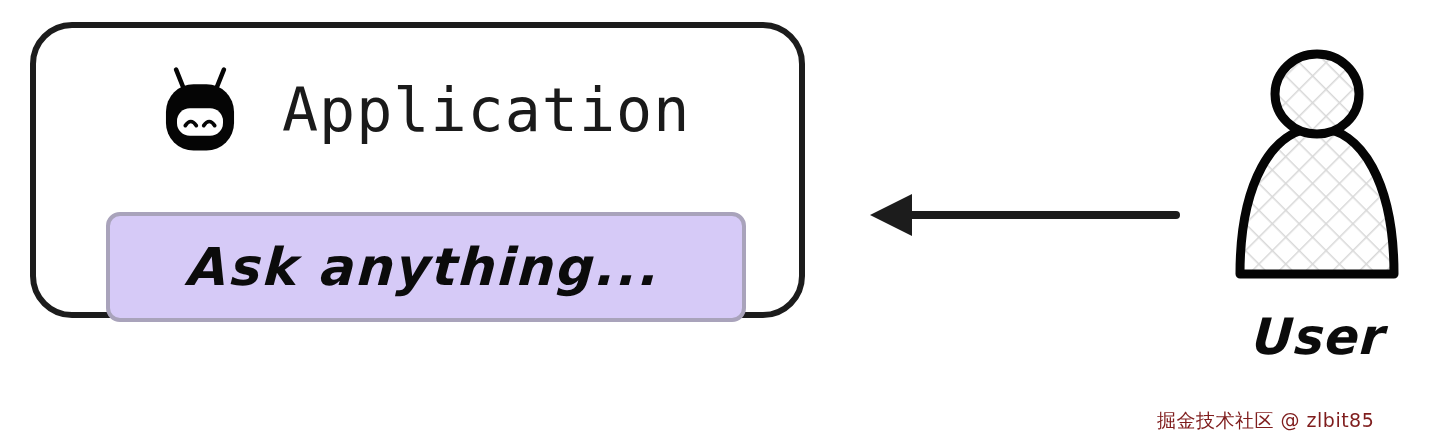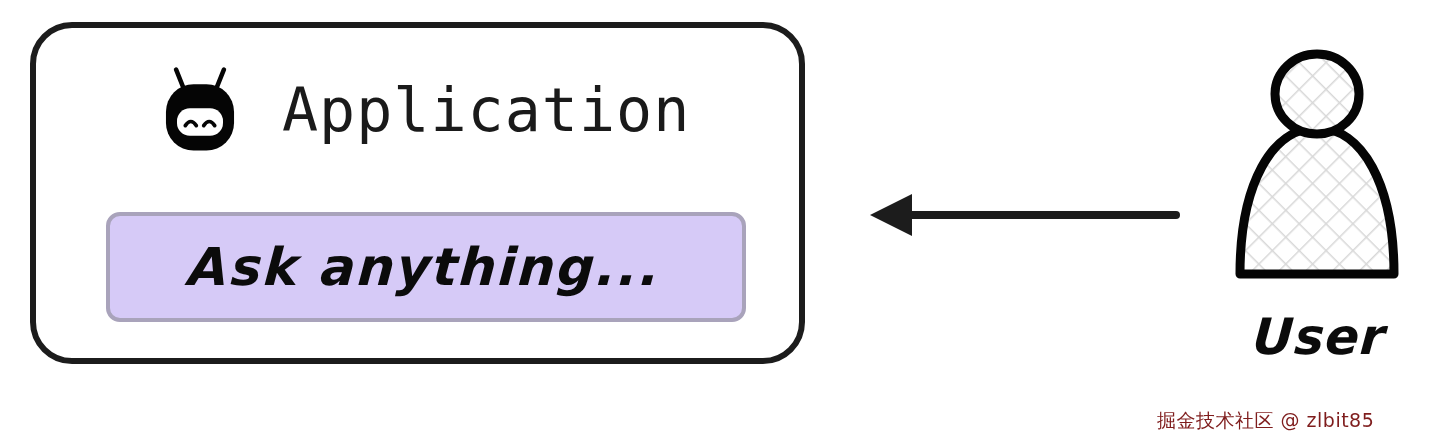--- a/index.html
+++ b/index.html
@@ -14,21 +14,21 @@
     overflow: hidden;
     font-family: "DejaVu Sans", sans-serif;
   }
 
   
   #app-container {
     position: absolute;
     left: 30px;
     top: 22px;
     width: 775px;
-    height: 342px;
+    height: 296px;
     box-sizing: border-box;
     border: 6px solid #1c1c1c;
     border-radius: 42px;
     background: #ffffff;
   }
 
   
   #app-header {
     position: absolute;
     left: 118px;

